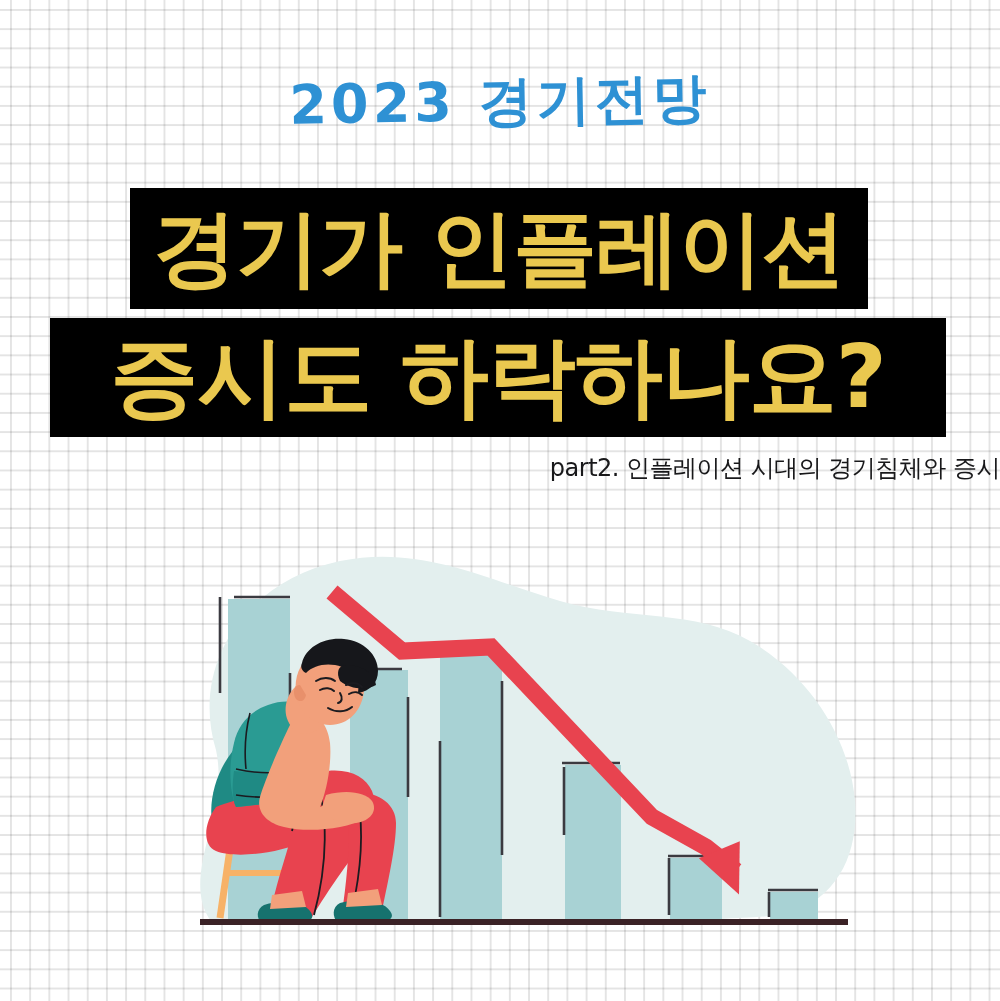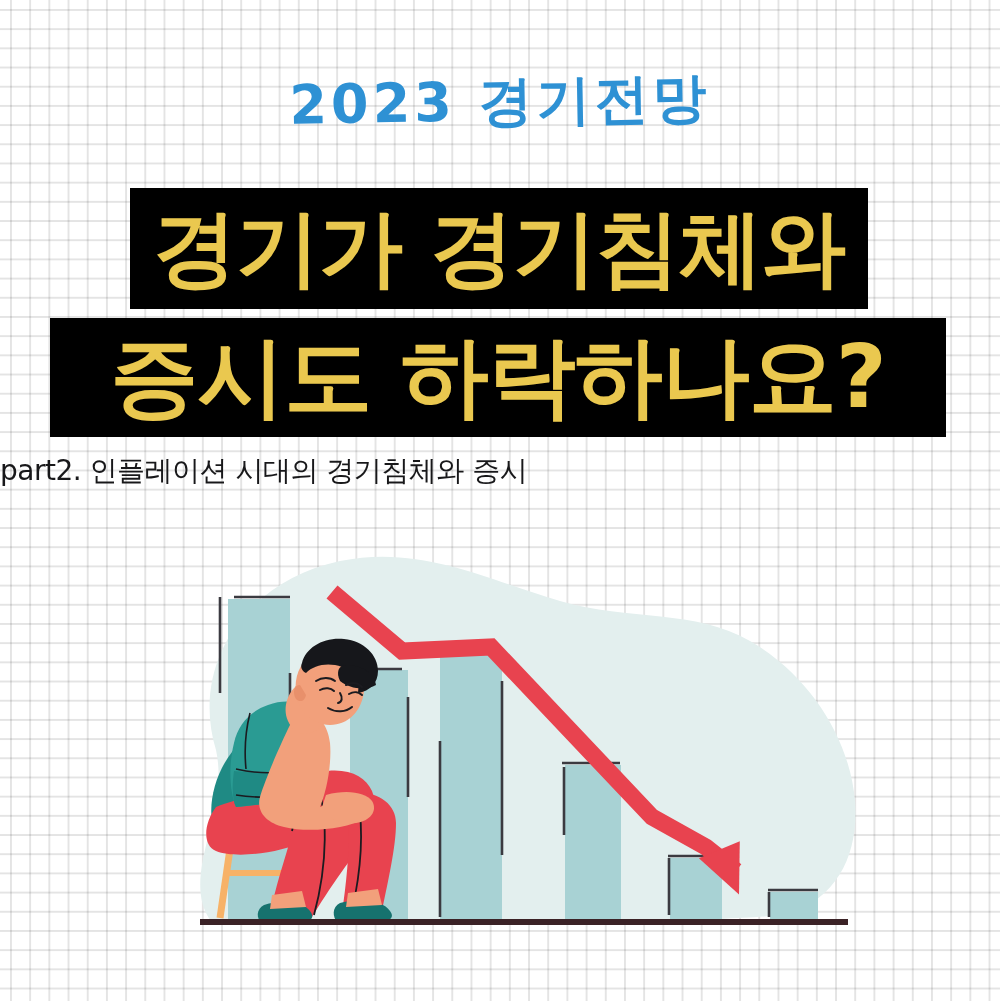--- a/index.html
+++ b/index.html
@@ -78,23 +78,23 @@
     font-size: 88px;
     text-align: right;
   }
 
   
   #subtitle {
     position: absolute;
     top: 452px;
     left: 0;
     width: 1000px;
-    text-align: left;
+    text-align: right;
     color: #18181a;
-    font-size: 28px;
+    font-size: 24px;
     font-weight: 500;
     font-family: "DejaVu Sans", sans-serif;
     letter-spacing: -0.5px;
   }
 
   
   #illustration {
     position: absolute;
     left: 150px;
     top: 545px;
@@ -106,21 +106,21 @@
 </head>
 <body>
 
 <div id="poster">
 
   <div id="grid-bg"></div>
 
   <div id="kicker">2023 경기전망</div>
 
   <div class="band" id="band-1">
-    <span>경기가 경기침체와</span>
+    <span>경기가 인플레이션</span>
   </div>
 
   <div class="band" id="band-2">
     <span>증시도 하락하나요?</span>
   </div>
 
   <div id="subtitle">part2. 인플레이션 시대의 경기침체와 증시</div>
 
   <div id="illustration">
     <svg viewBox="0 0 720 420" width="720" height="420" xmlns="http://www.w3.org/2000/svg">

